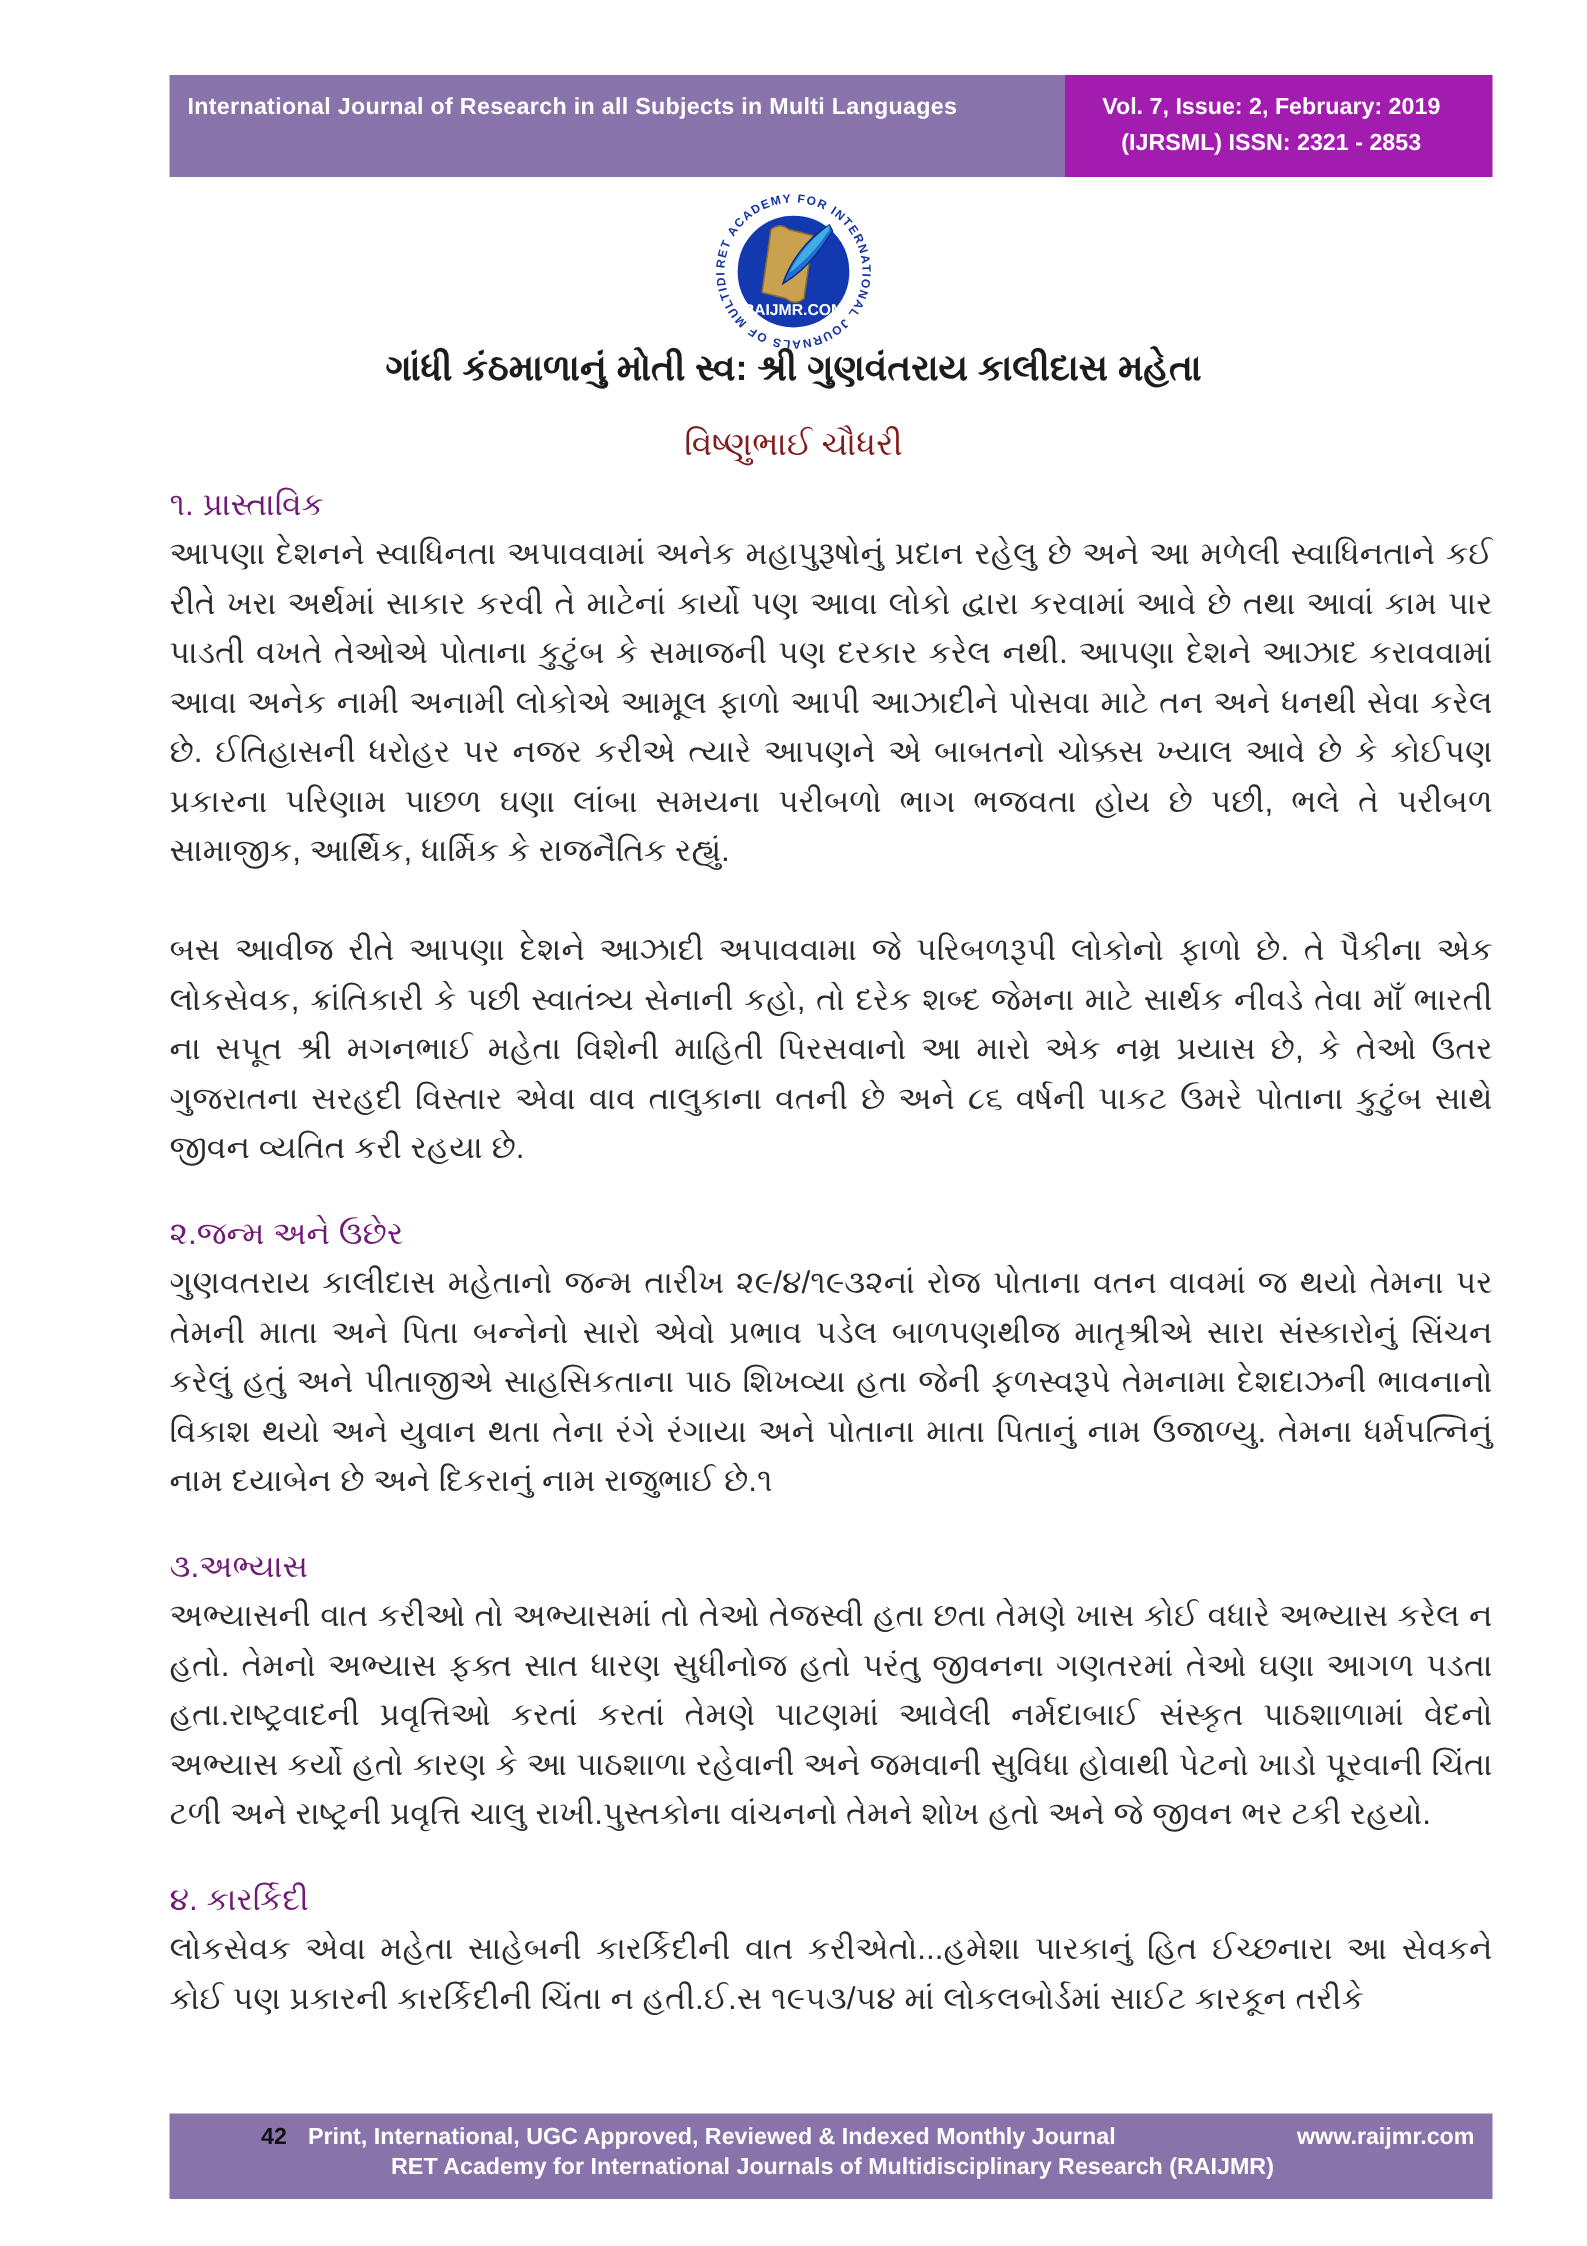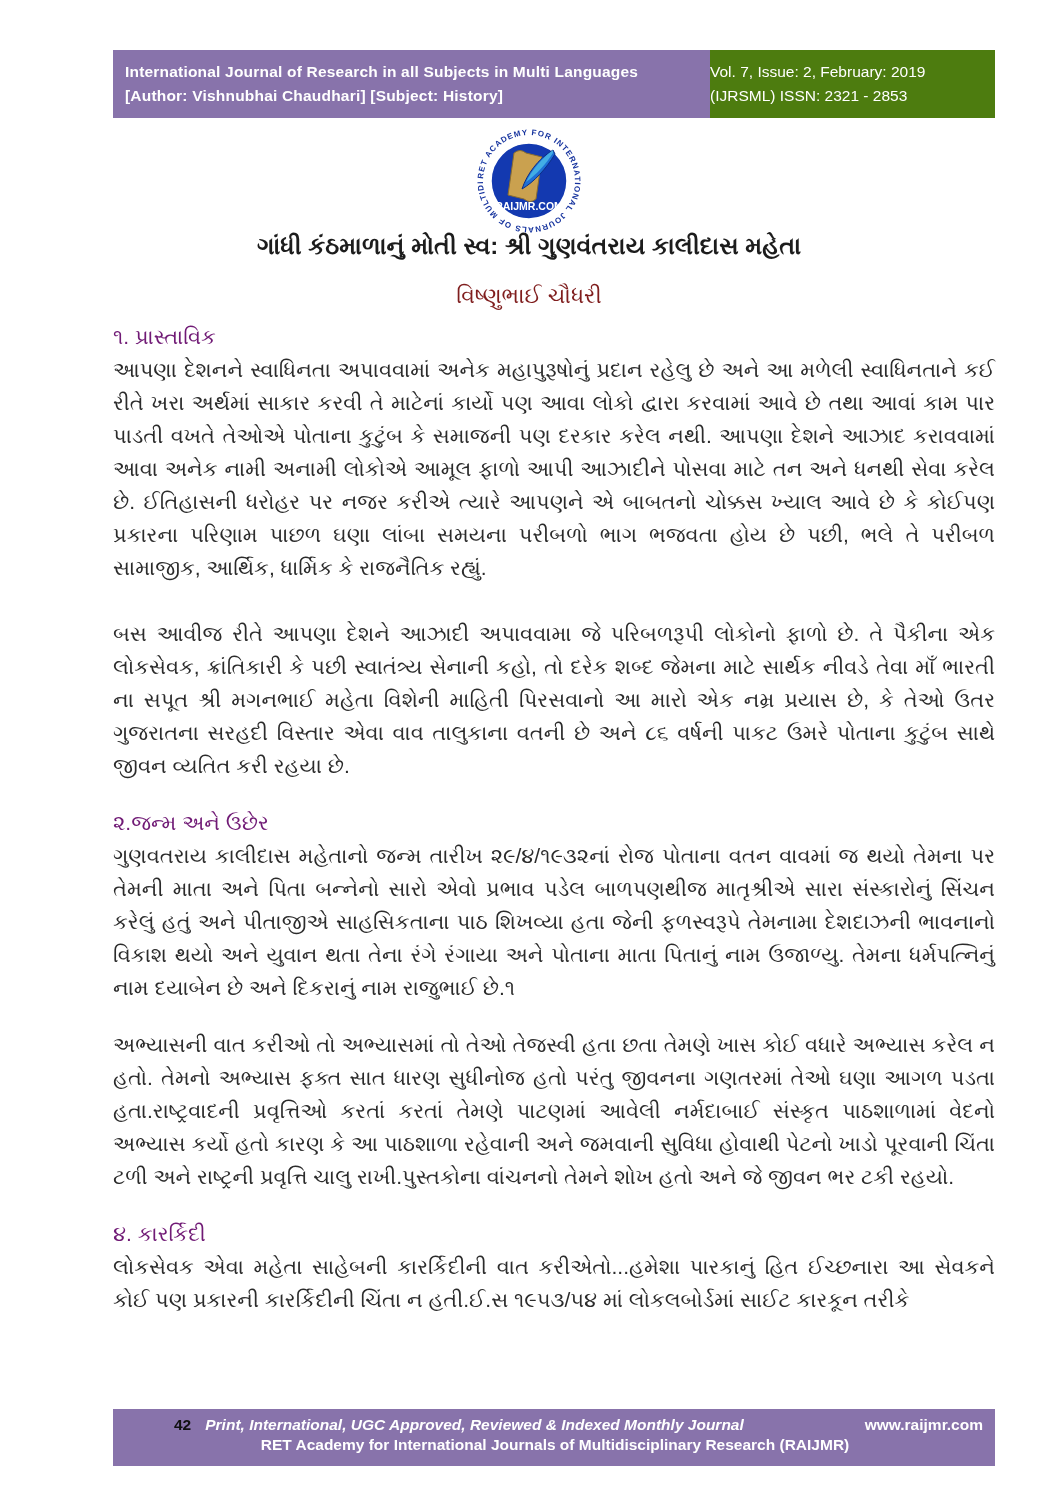--- a/index.html
+++ b/index.html
@@ -15,24 +15,24 @@
     position:absolute; left:113px; top:50px; width:882px; height:68px;
     display:flex;
   }
   .header-left {
     width:597px; background:#8873ab; color:#ffffff;
     font-weight:bold; font-size:15.5px; line-height:24px;
     padding:10px 0 0 12px; box-sizing:border-box;
     letter-spacing:0.2px;
   }
   .header-right {
-    width:285px; background:#4d7c0f; color:#ffffff;
-    font-weight:normal; font-size:15.5px; line-height:24px;
+    width:285px; background:#a21caf; color:#ffffff;
+    font-weight:bold; font-size:15.5px; line-height:24px;
     padding:10px 10px 0 0; box-sizing:border-box;
-    text-align:left;
+    text-align:center;
   }
   
   .logo-wrap {
     position:absolute; left:0; top:126px; width:1058px;
     display:flex; justify-content:center;
   }
   
   .article-title {
     position:absolute; left:60px; top:232px; width:938px;
     text-align:center; font-weight:bold; font-size:24px; color:#1c1c1c;
@@ -53,33 +53,32 @@
   .section-block { margin-top:24px; }
   .section-block.first { margin-top:0; }
   
   .footer {
     position:absolute; left:113px; top:1409px; width:882px; height:57px;
     background:#8873ab; color:#ffffff; font-weight:bold; font-size:15.5px;
     box-sizing:border-box; padding:7px 12px 0 14px;
   }
   .footer-line1 { display:flex; align-items:baseline; }
   .footer-page-num { color:#111111; margin-right:14px;margin-left:47px; }
-  .footer-journal { flex:1 1 auto;font-style:italic; }
+  .footer-journal { flex:1 1 auto; }
   .footer-site { margin-left:12px; }
   .footer-line2 { text-align:center; margin-top:2px; }
 </style>
 </head>
 <body>
 
 <div class="page">
 
   <div class="header">
     <div class="header-left">
       <div>International Journal of Research in all Subjects in Multi Languages</div>
-      <div>[Author: Vishnubhai Chaudhari] [Subject: History]</div>
     </div>
     <div class="header-right">
       <div>Vol. 7, Issue: 2, February: 2019</div>
       <div>(IJRSML)  ISSN: 2321 - 2853</div>
     </div>
   </div>
 
   <div class="logo-wrap">
     <svg width="110" height="110" viewBox="0 0 110 110">
       <defs>
@@ -107,20 +106,21 @@
       <p>આપણા દેશનને સ્વાધિનતા અપાવવામાં અનેક મહાપુરૂષોનું પ્રદાન રહેલુ છે અને આ મળેલી સ્વાધિનતાને કઈ રીતે ખરા અર્થમાં સાકાર કરવી તે માટેનાં કાર્યો પણ આવા લોકો  દ્વારા કરવામાં આવે છે તથા આવાં કામ પાર પાડતી વખતે તેઓએ પોતાના કુટુંબ કે સમાજની પણ દરકાર કરેલ નથી. આપણા દેશને આઝાદ કરાવવામાં આવા અનેક નામી અનામી લોકોએ  આમૂલ ફાળો આપી આઝાદીને પોસવા માટે તન અને ધનથી સેવા કરેલ છે.  ઈતિહાસની ધરોહર પર નજર કરીએ ત્યારે આપણને એ બાબતનો ચોક્કસ ખ્યાલ આવે છે કે કોઈપણ પ્રકારના પરિણામ પાછળ ઘણા લાંબા સમયના પરીબળો ભાગ ભજવતા હોય છે પછી, ભલે તે પરીબળ સામાજીક, આર્થિક, ધાર્મિક કે રાજનૈતિક રહ્યું.</p>
       <p class="para-gap">બસ આવીજ રીતે આપણા દેશને આઝાદી અપાવવામા જે પરિબળરૂપી લોકોનો ફાળો છે. તે પૈકીના એક લોકસેવક, ક્રાંતિકારી કે પછી સ્વાતંત્ર્ય સેનાની કહો, તો દરેક શબ્દ  જેમના માટે સાર્થક નીવડે તેવા માઁ ભારતી ના સપૂત શ્રી મગનભાઈ મહેતા વિશેની માહિતી પિરસવાનો આ મારો એક નમ્ર પ્રયાસ છે, કે તેઓ ઉતર ગુજરાતના સરહદી વિસ્તાર એવા વાવ તાલુકાના વતની છે અને ૮૬ વર્ષની પાકટ ઉમરે પોતાના કુટુંબ સાથે જીવન વ્યતિત કરી રહયા છે.</p>
     </div>
 
     <div class="section-block">
       <h2 class="section-heading">૨.જન્મ અને ઉછેર</h2>
       <p>ગુણવતરાય કાલીદાસ મહેતાનો જન્મ તારીખ ૨૯/૪/૧૯૩૨નાં રોજ પોતાના વતન વાવમાં જ  થયો તેમના પર તેમની માતા અને પિતા બન્નેનો સારો એવો પ્રભાવ પડેલ બાળપણથીજ માતૃશ્રીએ સારા સંસ્કારોનું સિંચન કરેલું હતું અને પીતાજીએ સાહસિકતાના પાઠ શિખવ્યા હતા જેની ફળસ્વરૂપે તેમનામા દેશદાઝની ભાવનાનો વિકાશ થયો અને યુવાન થતા તેના રંગે રંગાયા અને પોતાના માતા પિતાનું નામ ઉજાળ્યુ. તેમના ધર્મપત્નિનું નામ દયાબેન છે અને દિકરાનું નામ રાજુભાઈ છે.૧</p>
     </div>
 
     <div class="section-block">
+      <h2 class="section-heading">૩.અભ્યાસ</h2>
       <p>અભ્યાસની વાત કરીઓ તો અભ્યાસમાં તો તેઓ તેજસ્વી હતા છતા તેમણે ખાસ કોઈ વધારે અભ્યાસ કરેલ ન હતો. તેમનો અભ્યાસ ફક્ત સાત ધારણ સુધીનોજ હતો પરંતુ જીવનના ગણતરમાં તેઓ ઘણા આગળ પડતા હતા.રાષ્ટ્રવાદની પ્રવૃત્તિઓ કરતાં કરતાં તેમણે પાટણમાં આવેલી નર્મદાબાઈ સંસ્કૃત પાઠશાળામાં વેદનો અભ્યાસ કર્યો હતો કારણ કે આ પાઠશાળા રહેવાની  અને જમવાની  સુવિધા હોવાથી પેટનો ખાડો પૂરવાની ચિંતા ટળી અને રાષ્ટ્રની પ્રવૃત્તિ ચાલુ રાખી.પુસ્તકોના વાંચનનો તેમને શોખ હતો અને જે જીવન ભર ટકી રહયો.</p>
     </div>
 
     <div class="section-block">
       <h2 class="section-heading">૪. કારર્કિદી</h2>
       <p>લોકસેવક એવા મહેતા સાહેબની કારર્કિદીની વાત કરીએતો...હમેશા પારકાનું હિત ઈચ્છનારા આ સેવકને કોઈ પણ પ્રકારની કારર્કિદીની ચિંતા ન હતી.ઈ.સ ૧૯૫૩/૫૪ માં લોકલબોર્ડમાં સાઈટ કારકૂન તરીકે</p>
     </div>
 
   </div>
 

